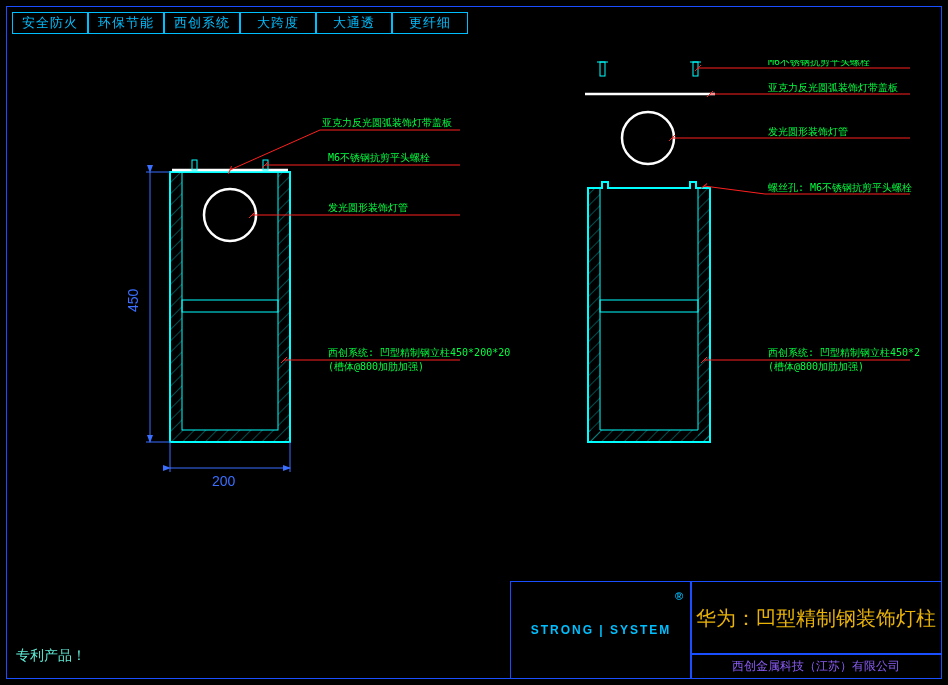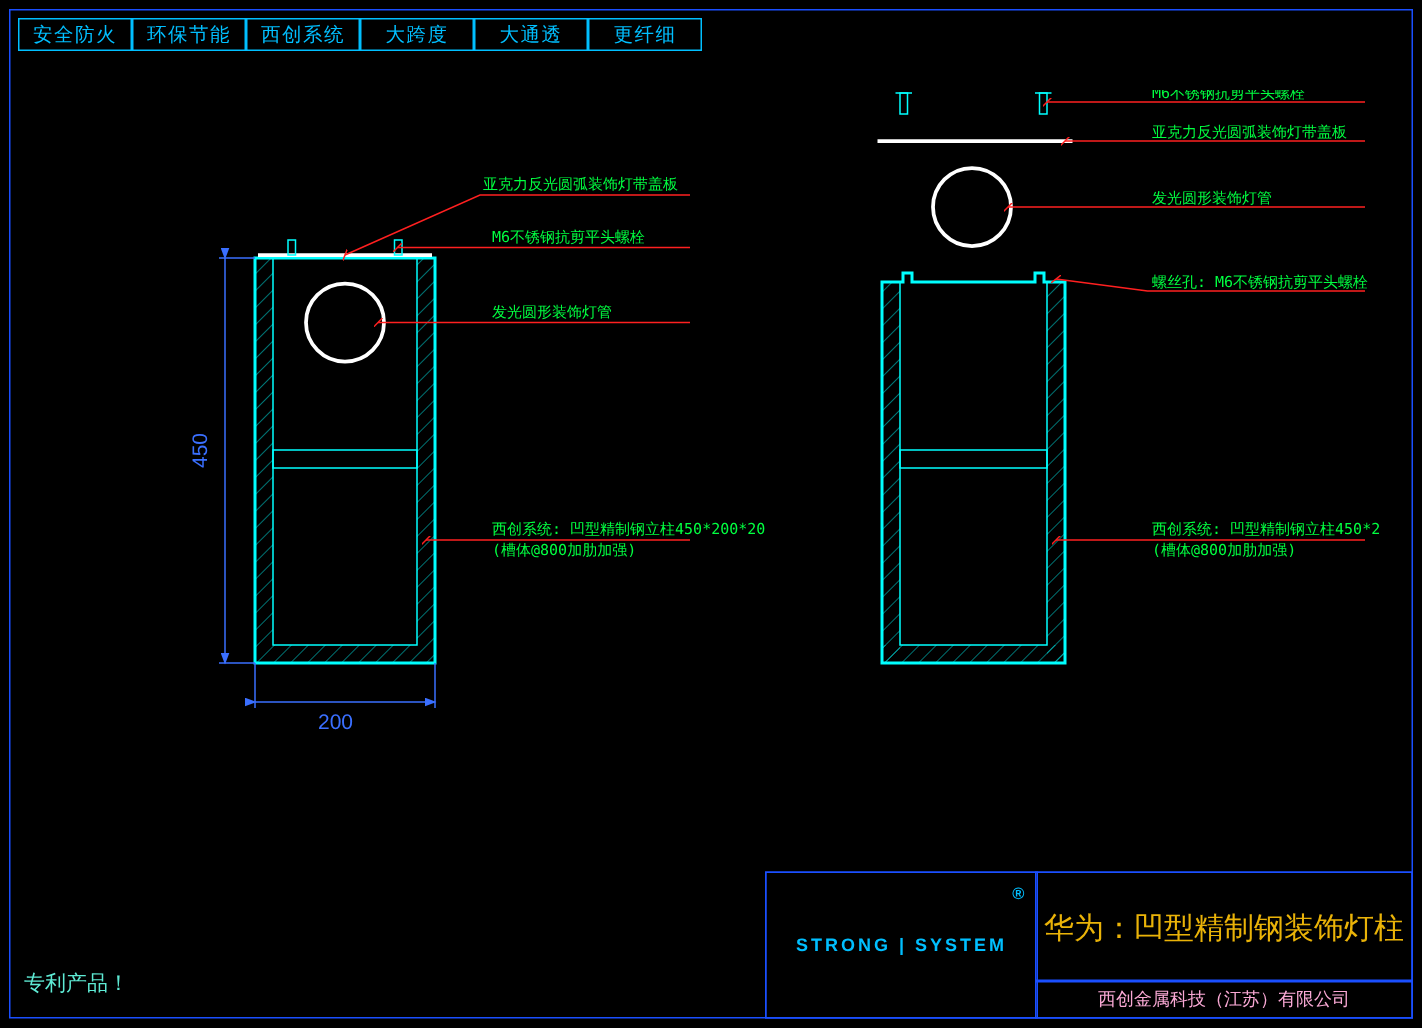--- a/index.html
+++ b/index.html
@@ -79,21 +79,21 @@
     position: absolute;
     top: 8px; right: 8px;
     color: #00bfff;
   }
   .tb-logo .sub {
     font-size: 12px;
     letter-spacing: 2px;
     color: #00bfff;
   }
   .tb-title { grid-column: 2; grid-row: 1; font-size: 20px; color: #eab308; }
-  .tb-company { grid-column: 2; grid-row: 2; font-size: 12px; color: #f9a8d4; }
+  .tb-company { grid-column: 2; grid-row: 2; font-size: 12px; color: #8b5cf6; }
 
   
   svg.drawing {
     position: absolute;
     left: 100px; top: 60px;
     width: 820px; height: 520px;
   }
   .cyan { stroke: #00ffff; fill: none; stroke-width: 1; }
   .cyan-bold { stroke: #00ffff; fill: none; stroke-width: 2; }
   .white { stroke: #fff; fill: none; stroke-width: 2.5; }

